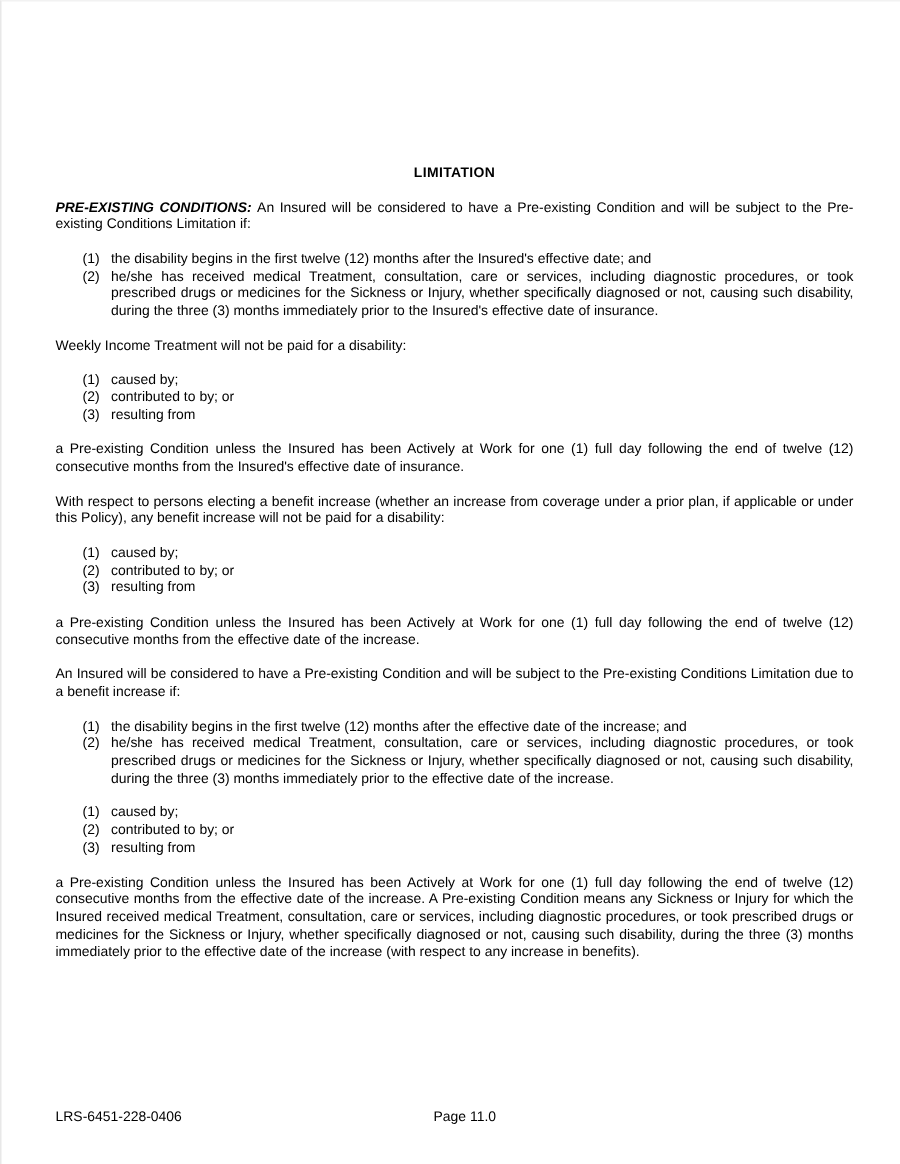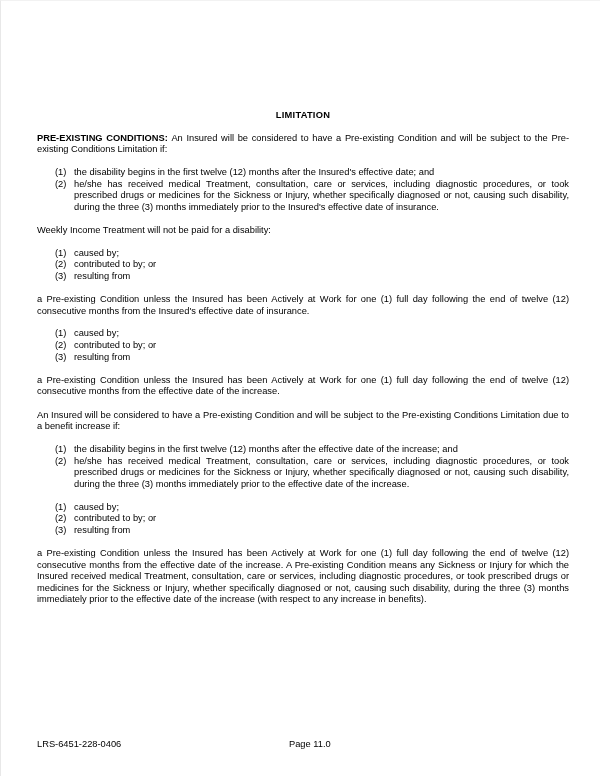--- a/index.html
+++ b/index.html
@@ -47,20 +47,21 @@
     text-align: justify;
     margin: 0;
     padding: 0;
     hyphens: none;
   }
   .para-gap {
     margin-top: 11.6px;
   }
   .lead-label {
     font-weight: bold;
+    font-style: italic;
   }
   .lead-space::after {
     content: "\00a0";
   }
   .list {
     margin: 0;
     padding: 0;
     list-style: none;
   }
   .list-block {
@@ -139,20 +140,21 @@
         <span>contributed to by; or</span>
       </li>
       <li class="list-item tight">
         <span class="marker">(3)</span>
         <span>resulting from</span>
       </li>
     </ul>
 
     <p class="para para-gap">a Pre-existing Condition unless the Insured has been Actively at Work for one (1) full day following the end of twelve (12) consecutive months from the Insured's effective date of insurance.</p>
 
+    <p class="para para-gap">With respect to persons electing a benefit increase (whether an increase from coverage under a prior plan, if applicable or under this Policy), any benefit increase will not be paid for a disability:</p>
 
     <ul class="list list-block">
       <li class="list-item tight">
         <span class="marker">(1)</span>
         <span>caused by;</span>
       </li>
       <li class="list-item tight">
         <span class="marker">(2)</span>
         <span>contributed to by; or</span>
       </li>

